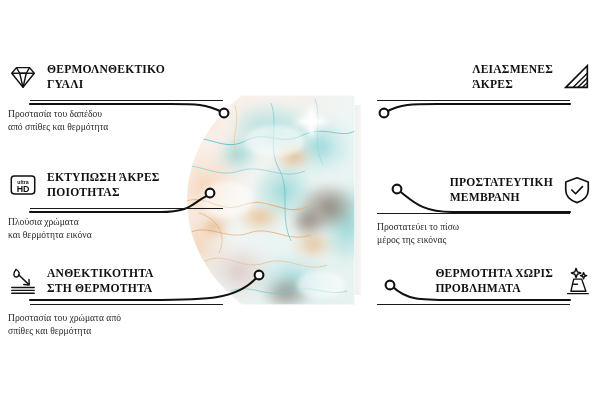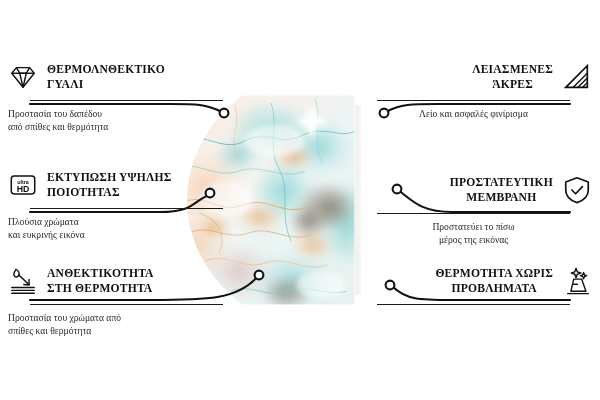--- a/index.html
+++ b/index.html
@@ -58,21 +58,21 @@
   }
   .sparkle:before { left:11px; top:0; width:3px; height:26px; filter:blur(1.1px); }
   .sparkle:after  { left:0; top:11px; width:26px; height:3px; filter:blur(1.1px); }
 
   
   #connectors { position:absolute; inset:0; width:600px; height:400px; pointer-events:none; }
 
   
   .feat { position:absolute; width:215px; }
   .feat.left  { left:8px;  text-align:left; }
-  .feat.right { right:8px; text-align:center; }
+  .feat.right { right:8px; text-align:left; }
 
   .feat-head { display:flex; align-items:center; gap:9px; }
   .feat.right .feat-head { flex-direction:row-reverse; }
 
   .ficon { width:30px; height:30px; flex:0 0 30px; display:block; }
 
   .ftitle {
     font-family:"Liberation Serif", serif;
     font-size:11.6px; font-weight:700; letter-spacing:.2px;
     line-height:1.32; color:#111; white-space:pre-line;
@@ -240,26 +240,26 @@
 από σπίθες και θερμότητα</div>
   </div>
 
   <div class="feat left" style="top:170px">
     <div class="feat-head">
       <svg class="ficon" viewBox="0 0 32 32">
         <rect x="3.5" y="6.5" width="25" height="19" rx="3" fill="none" stroke="#111" stroke-width="1.6"></rect>
         <text x="16" y="14.4" text-anchor="middle" font-family="Liberation Sans, sans-serif" font-size="5.6" font-weight="700" fill="#111">ultra</text>
         <text x="16" y="23" text-anchor="middle" font-family="Liberation Sans, sans-serif" font-size="9.4" font-weight="700" fill="#111">HD</text>
       </svg>
-      <div class="ftitle">ΕΚΤΥΠΩΣΗ ΥΨΗΛΗΣ
+      <div class="ftitle">ΕΚΤΥΠΩΣΗ ΆΚΡΕΣ
 ΠΟΙΟΤΗΤΑΣ</div>
     </div>
     <div class="rule"></div>
     <div class="fsub">Πλούσια χρώματα
-και ευκρινής εικόνα</div>
+και θερμότητα εικόνα</div>
   </div>
 
   <div class="feat left" style="top:266px">
     <div class="feat-head">
       <svg class="ficon" viewBox="0 0 32 32">
         <g fill="none" stroke="#111" stroke-width="1.5" stroke-linecap="round" stroke-linejoin="round">
           <path d="M8.5 3.5 C11.5 5.5,12.6 8.2,11.2 10.4 C10.2 12,8.2 12.2,7 11 C5.6 9.6,6 7.4,8.5 3.5 Z"></path>
           <path d="M11.6 9.6 L22 19.6"></path>
           <path d="M22.4 14.4 L22.6 20.2 L16.8 19.8"></path>
           <path d="M4 23 H28"></path>
@@ -282,21 +282,20 @@
         <g stroke="#111" stroke-width="1.5">
           <path d="M12 27 L27 12"></path>
             <path d="M17 27 L27 17"></path>
             <path d="M22 27 L27 22"></path>
         </g>
       </svg>
       <div class="ftitle">ΛΕΙΑΣΜΕΝΕΣ
 ΆΚΡΕΣ</div>
     </div>
     <div class="rule"></div>
-    <div class="fsub">Λείο και ασφαλές φινίρισμα</div>
   </div>
 
   <div class="feat right" style="top:175px">
     <div class="feat-head">
       <svg class="ficon" viewBox="0 0 32 32">
         <path d="M16 3 L28 7.5 V16 C28 23,22.5 27.4,16 29.5 C9.5 27.4,4 23,4 16 V7.5 Z" fill="none" stroke="#111" stroke-width="1.8" stroke-linejoin="round"></path>
         <path d="M10.5 16 L14.5 20 L21.8 12.4" fill="none" stroke="#111" stroke-width="1.8" stroke-linecap="round" stroke-linejoin="round"></path>
       </svg>
       <div class="ftitle">ΠΡΟΣΤΑΤΕΥΤΙΚΗ
 ΜΕΜΒΡΑΝΗ</div>

